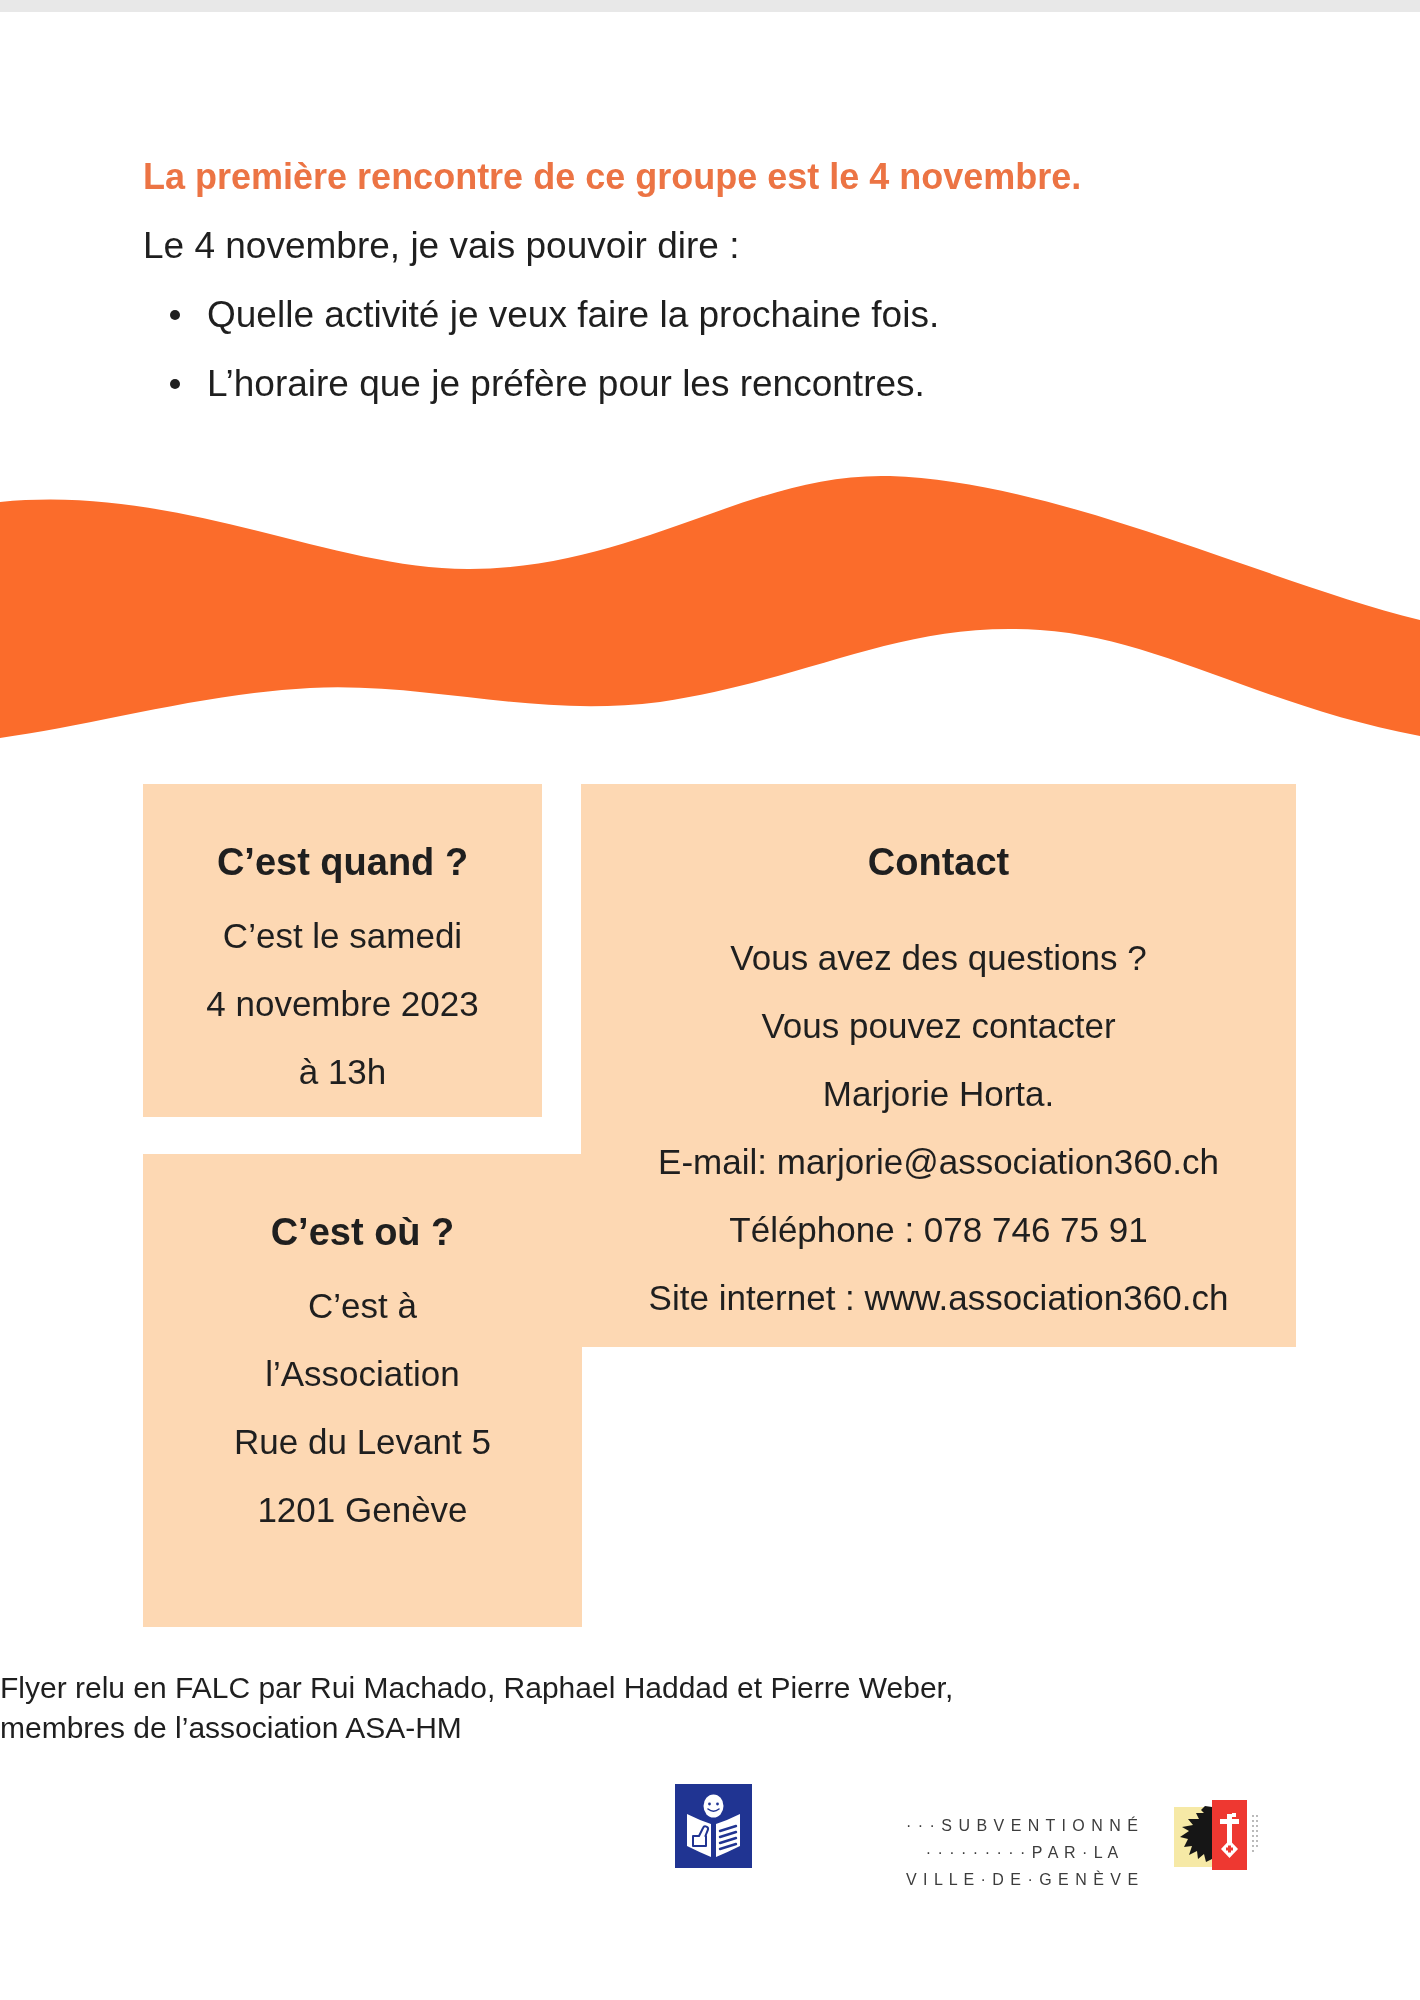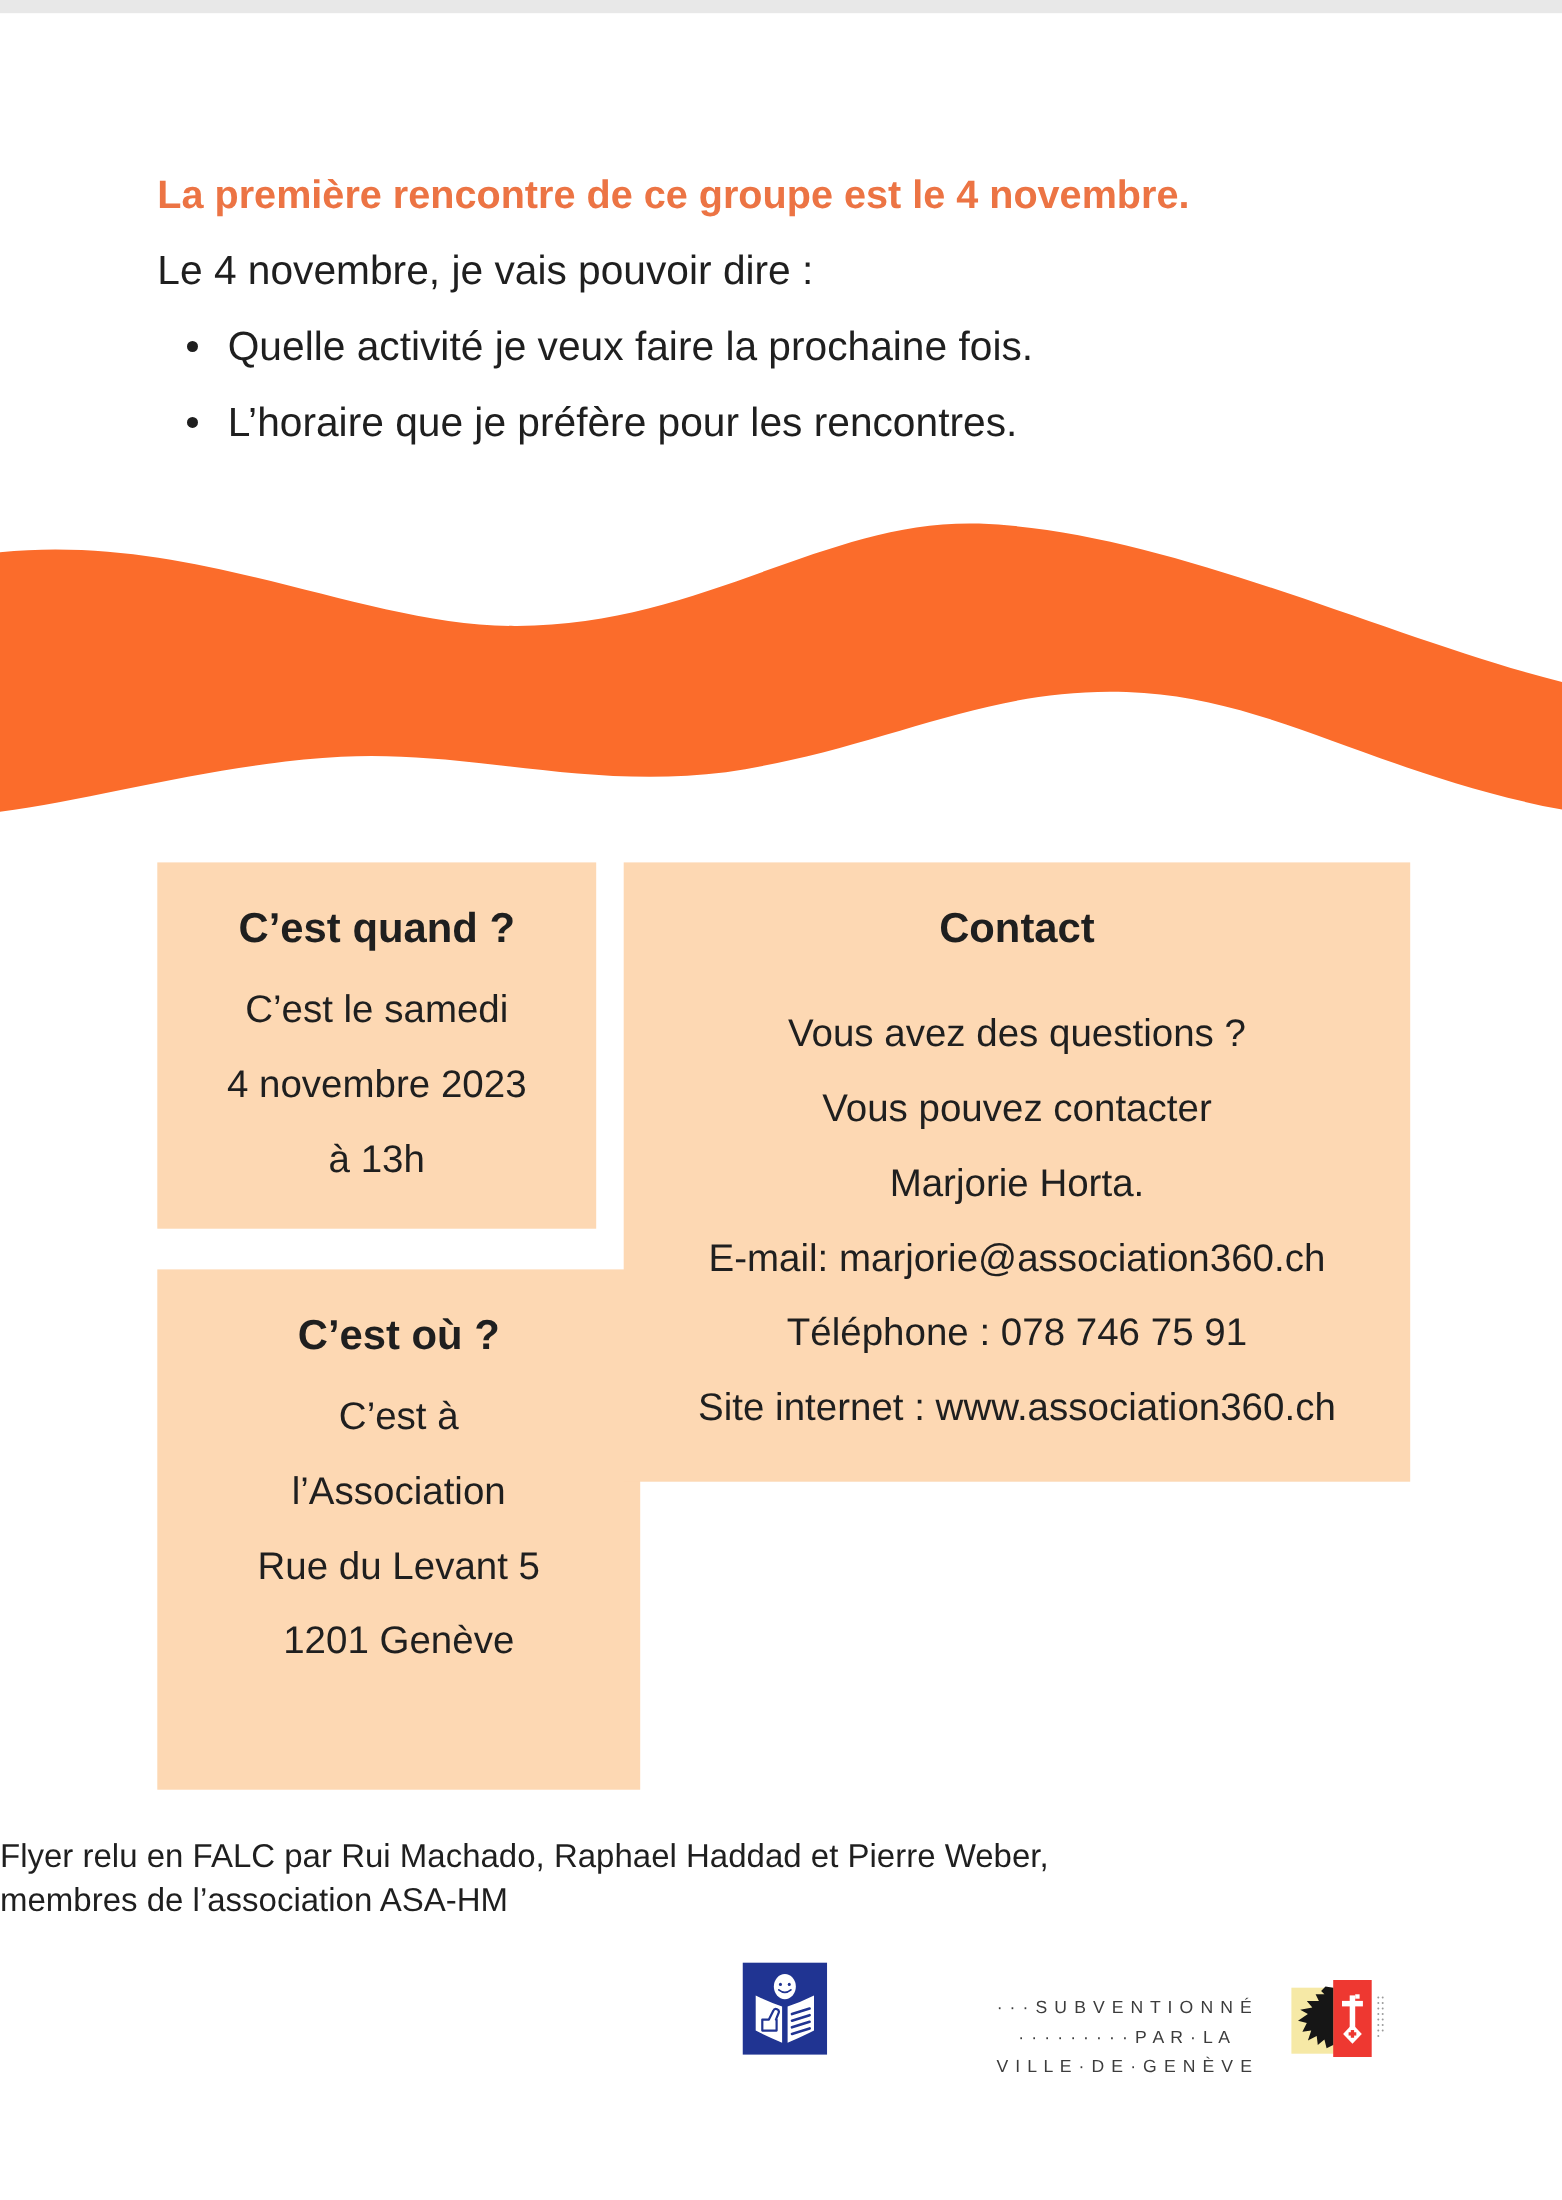--- a/index.html
+++ b/index.html
@@ -17,25 +17,25 @@
   .intro .headline{font-weight:700;font-size:36px;color:var(--heading-orange,#ec7444);}
   .bullet-row{position:relative;padding-left:64px;}
   .bullet-row .dot{
     position:absolute;left:27px;top:30px;width:10px;height:10px;border-radius:50%;
     background:var(--text-black,#1f1f1f);
   }
   
   .wave{position:absolute;left:0;top:0;width:1420px;height:2000px;pointer-events:none;}
   
   .box{position:absolute;background:var(--box-peach,#fdd8b3);text-align:center;}
-  .box h2{margin:0;padding-top:38px;font-size:38px;line-height:44px;font-weight:700;}
+  .box h2{margin:0;padding-top:56px;font-size:38px;line-height:44px;font-weight:700;}
   .box .lines{margin-top:18px;font-size:35px;line-height:68px;}
   .box-when{left:143px;top:772px;width:399px;height:333px;}
   .box-where{left:143px;top:1142px;width:439px;height:473px;text-align:center;}
-  .box-contact{left:567px;top:772px;width:715px;height:563px;}
+  .box-contact{left:581px;top:772px;width:715px;height:563px;}
   .box-contact .lines{margin-top:40px;}
   
   .credits{position:absolute;left:0;right:0;top:1656px;text-align:left;
            font-size:30px;line-height:40px;}
   
   .easyread{position:absolute;left:675px;top:1772px;width:77px;height:84px;}
   .subsidy-text{position:absolute;left:880px;top:1800px;width:285px;text-align:center;
                 font-size:16px;line-height:27px;letter-spacing:1px;
                 color:var(--subsidy-gray,#3c3c3c);font-weight:500;white-space:nowrap;}
   .arms{position:absolute;left:1172px;top:1786px;width:90px;height:74px;}

